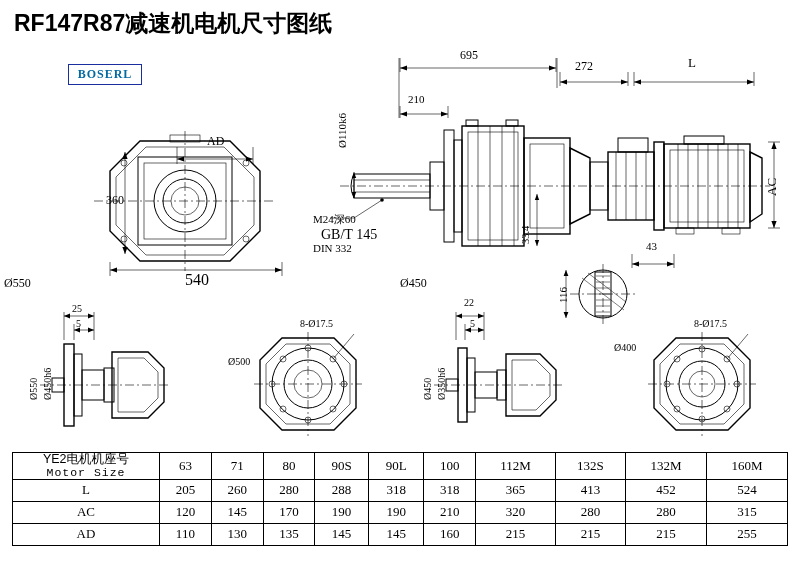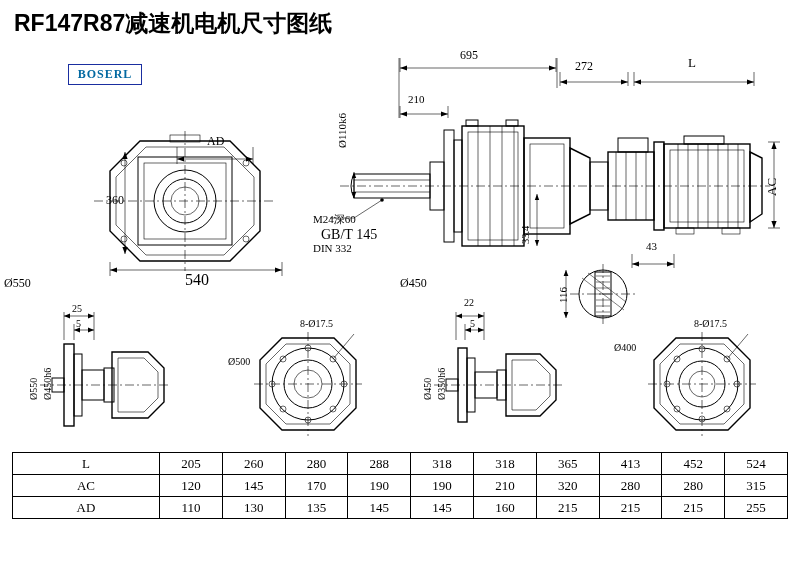--- a/index.html
+++ b/index.html
@@ -427,20 +427,36 @@
       <circle class="thin" cx="25" cy="73" r="3"></circle>
       <circle class="thin" cx="75" cy="73" r="3"></circle>
       <path class="thin" d="M75,23 L96,-2"></path>
     </svg>
   </div>
   <div class="lbl" style="left:694px;top:318px;font-size:10px;">8-Ø17.5</div>
   <div class="lbl" style="left:614px;top:342px;font-size:10px;">Ø400</div>
 
   <table class="tbl">
     <tbody>
+      <tr>
+        <td class="rowlbl hdr2">
+          <div class="cn">YE2电机机座号</div>
+          <div class="mono">Motor Size</div>
+        </td>
+        <td>63</td>
+        <td>71</td>
+        <td>80</td>
+        <td>90S</td>
+        <td>90L</td>
+        <td>100</td>
+        <td>112M</td>
+        <td>132S</td>
+        <td>132M</td>
+        <td>160M</td>
+      </tr>
       <tr>
         <td class="rowlbl">L</td>
         <td>205</td>
         <td>260</td>
         <td>280</td>
         <td>288</td>
         <td>318</td>
         <td>318</td>
         <td>365</td>
         <td>413</td>

